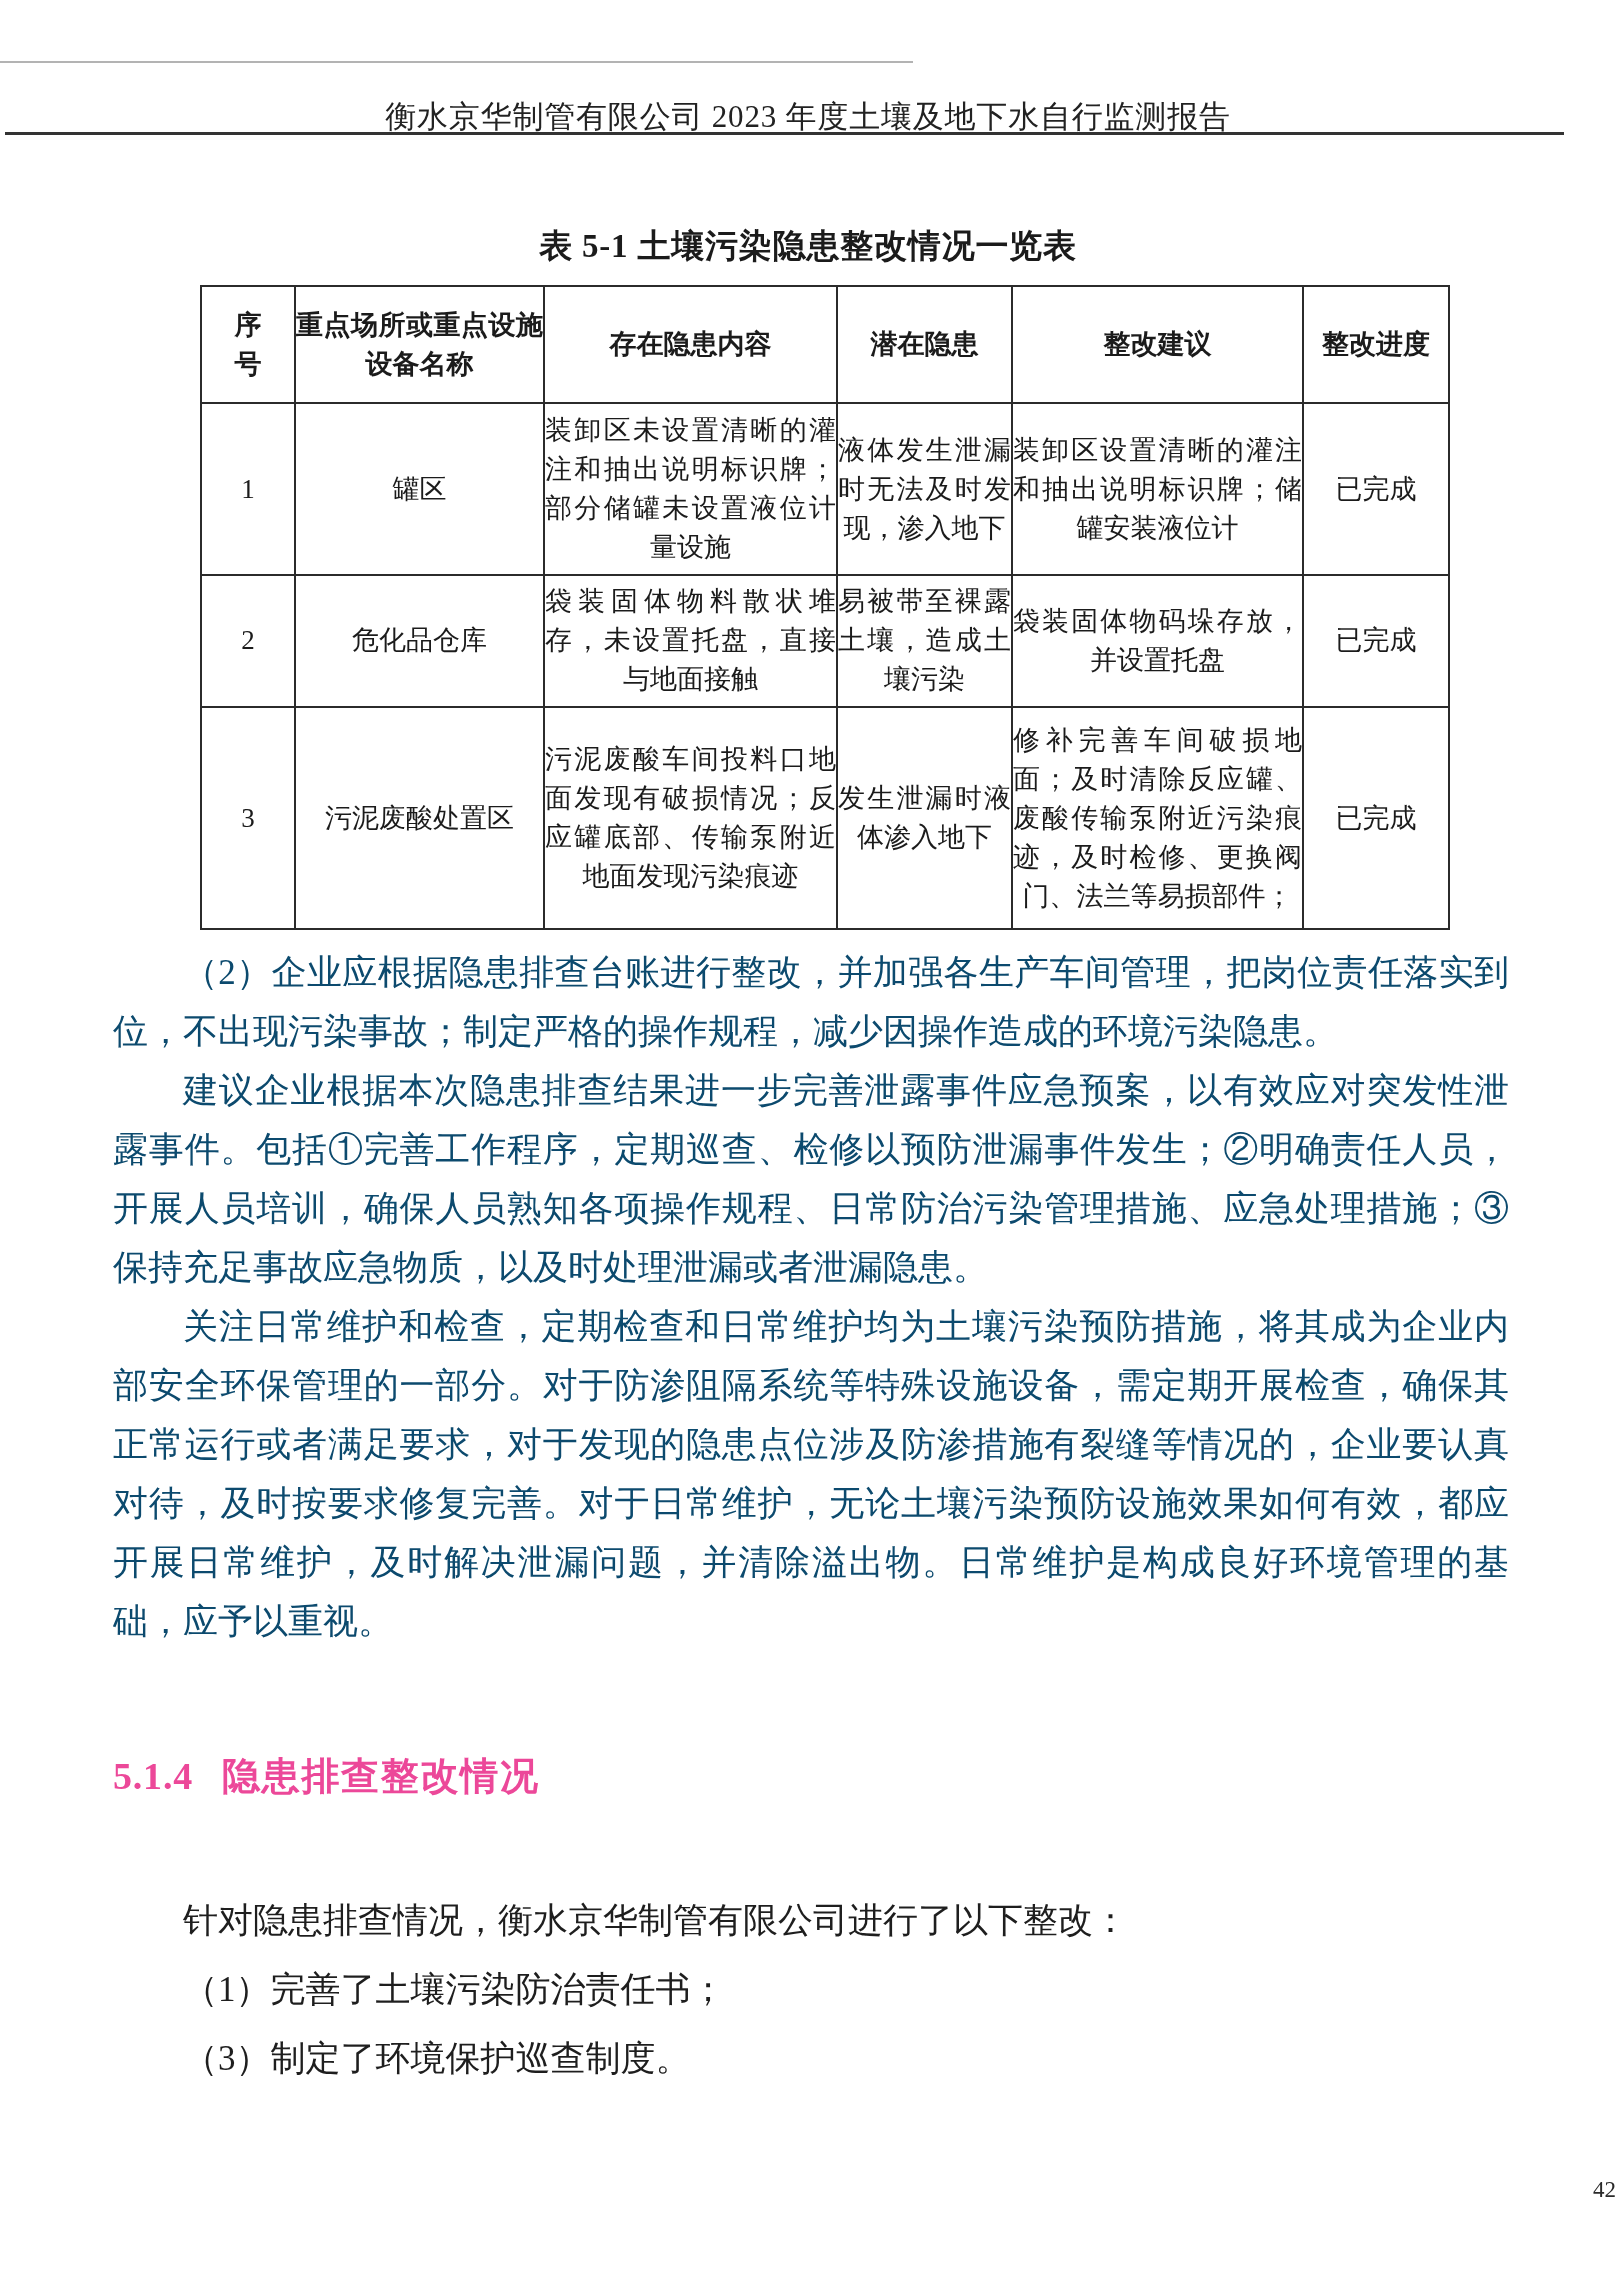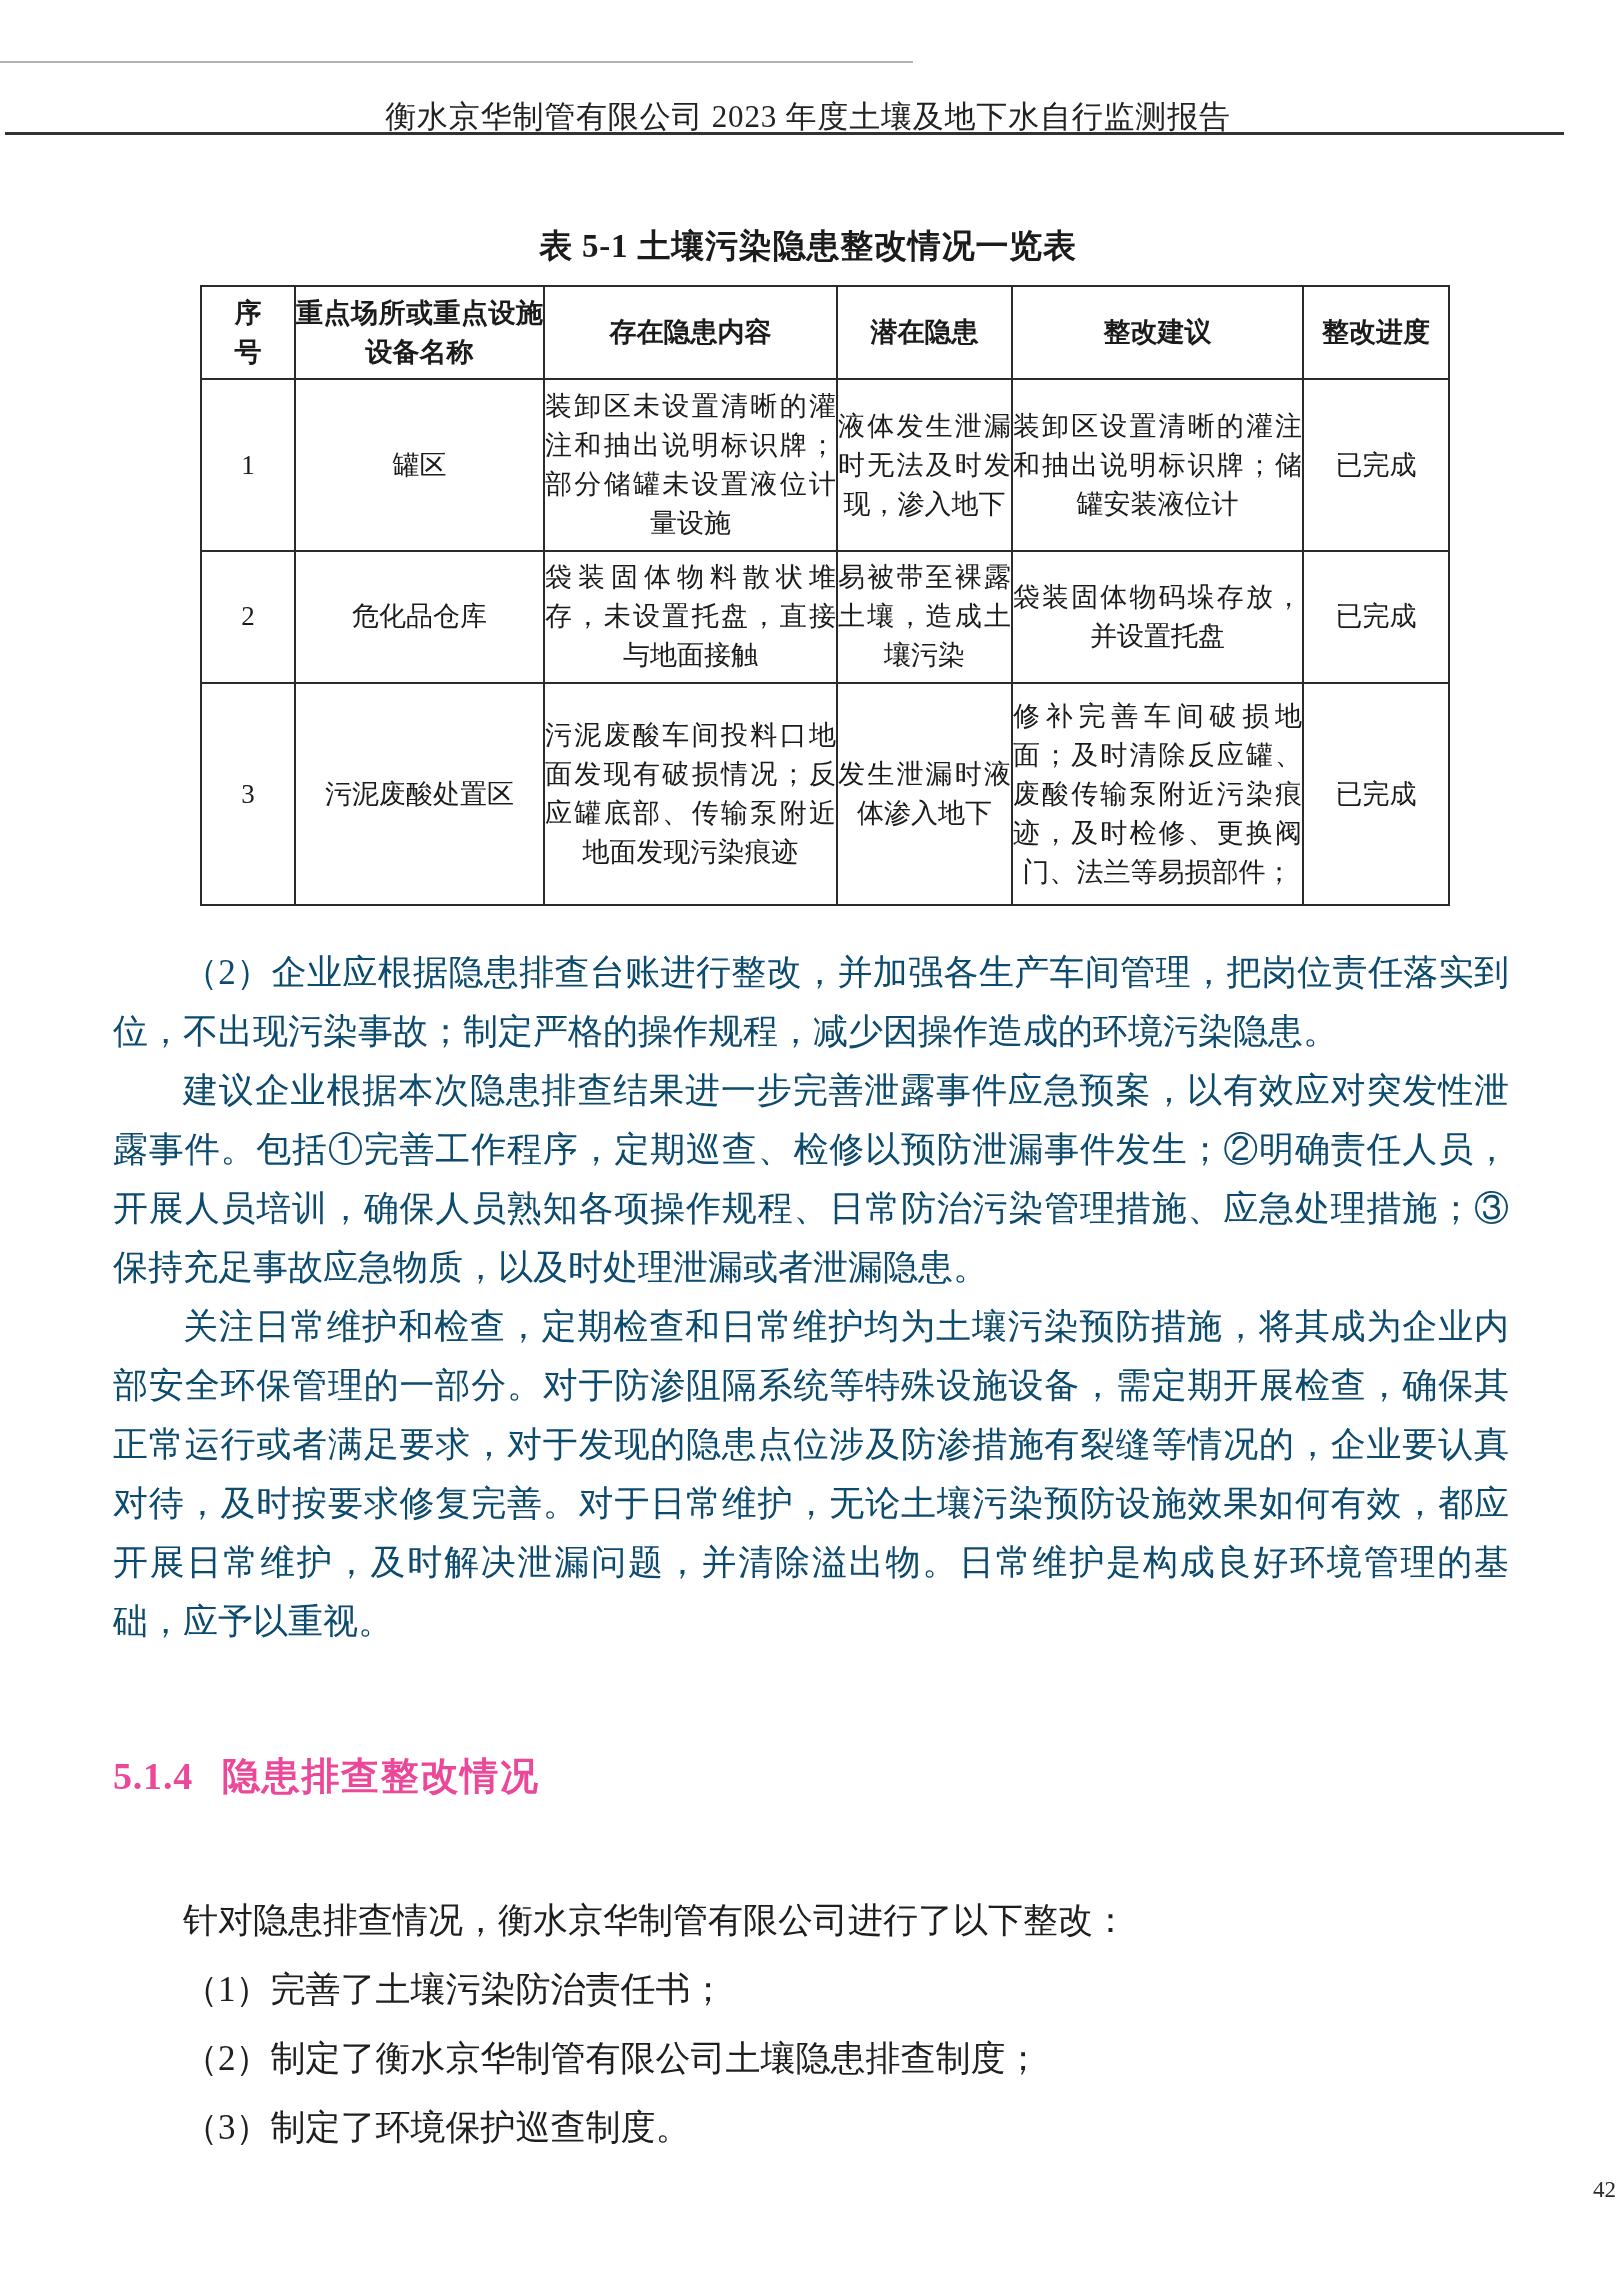--- a/index.html
+++ b/index.html
@@ -34,21 +34,21 @@
   th.col-no, td.cell-no { padding:6.7px 5px; }
   th.col-site, td.cell-site { padding:6.7px 20px; }
   th.col-hazard, td.cell-hazard { padding:6.7px 15px; }
   th.col-potential, td.cell-potential { padding:6.7px 8.4px; }
   th.col-suggestion, td.cell-suggestion { padding:6.7px 13.5px; }
   th.col-progress, td.cell-progress { padding:6.7px 6.7px; }
   tr.hdr { height:86px; }
   tr.r1 { height:168px; }
   tr.r2 { height:126px; }
   tr.r3 { height:222px; }
-  .no-wrap-narrow { width:1.15em; margin:0 auto; text-align:center; text-align-last:center; }
+  .no-wrap-narrow { width:1.15em; margin:12px auto; text-align:center; text-align-last:center; }
   .body-text {
     position:absolute; top:943px; left:113px; width:1396px;
     font-size:35px; line-height:59px; text-align:justify; color:#0c4a6e;
   }
   .body-text p { text-indent:2em; }
   .section-heading {
     position:absolute; top:1751px; left:113px;
     font-size:38px; font-weight:bold; color:#ec4899;
   }
   .section-heading .num { font-family:"Liberation Serif","DejaVu Serif",serif; letter-spacing:0.8px; }
@@ -126,18 +126,17 @@
   <p>关注日常维护和检查，定期检查和日常维护均为土壤污染预防措施，将其成为企业内部安全环保管理的一部分。对于防渗阻隔系统等特殊设施设备，需定期开展检查，确保其正常运行或者满足要求，对于发现的隐患点位涉及防渗措施有裂缝等情况的，企业要认真对待，及时按要求修复完善。对于日常维护，无论土壤污染预防设施效果如何有效，都应开展日常维护，及时解决泄漏问题，并清除溢出物。日常维护是构成良好环境管理的基础，应予以重视。</p>
 </div>
 
 <div class="section-heading">
   <span class="num">5.1.4</span><span class="ttl">隐患排查整改情况</span>
 </div>
 
 <div class="section-body">
   <div class="line">针对隐患排查情况，衡水京华制管有限公司进行了以下整改：</div>
   <div class="line">（1）完善了土壤污染防治责任书；</div>
-  <div class="line">（2）制定了衡水京华制管有限公司土壤隐患排查制度；</div>
   <div class="line">（3）制定了环境保护巡查制度。</div>
 </div>
 
 <div class="page-footer">42</div>
 
 
 </body></html>

